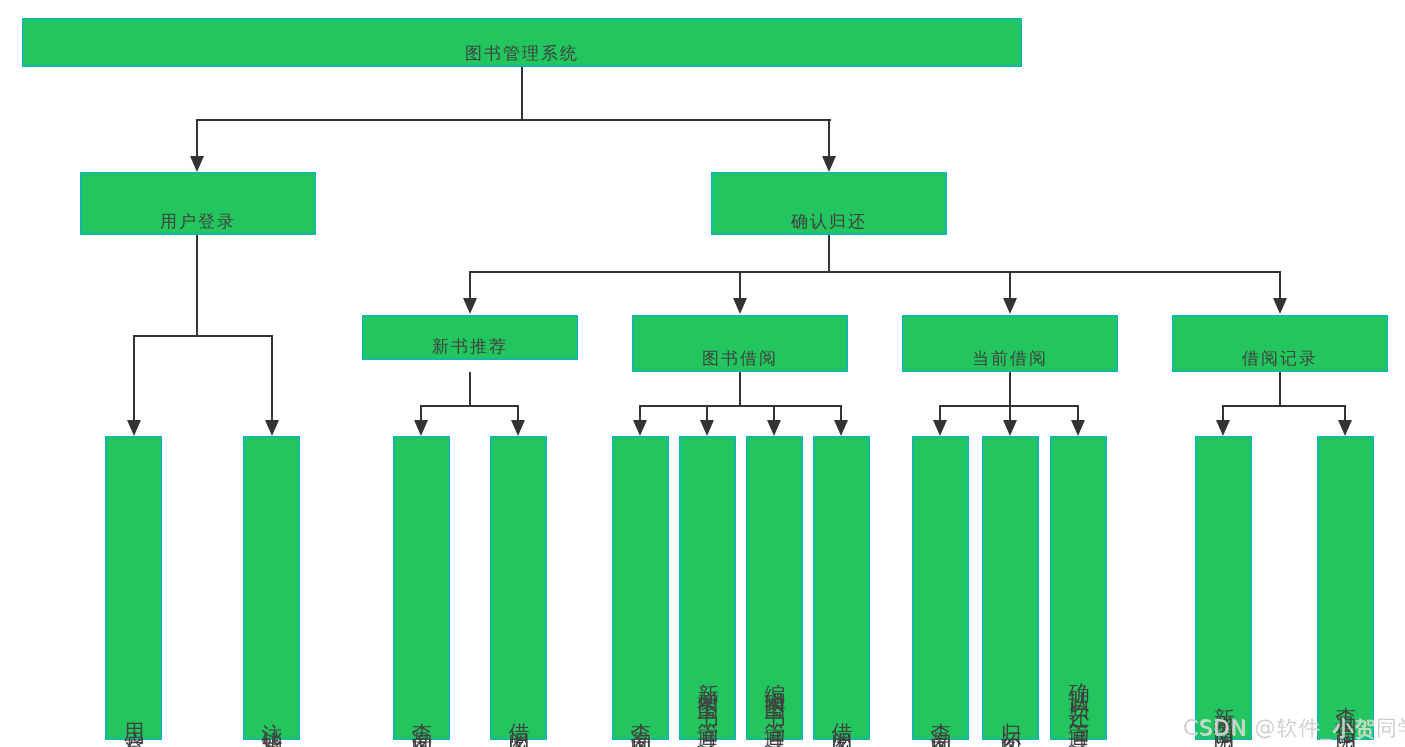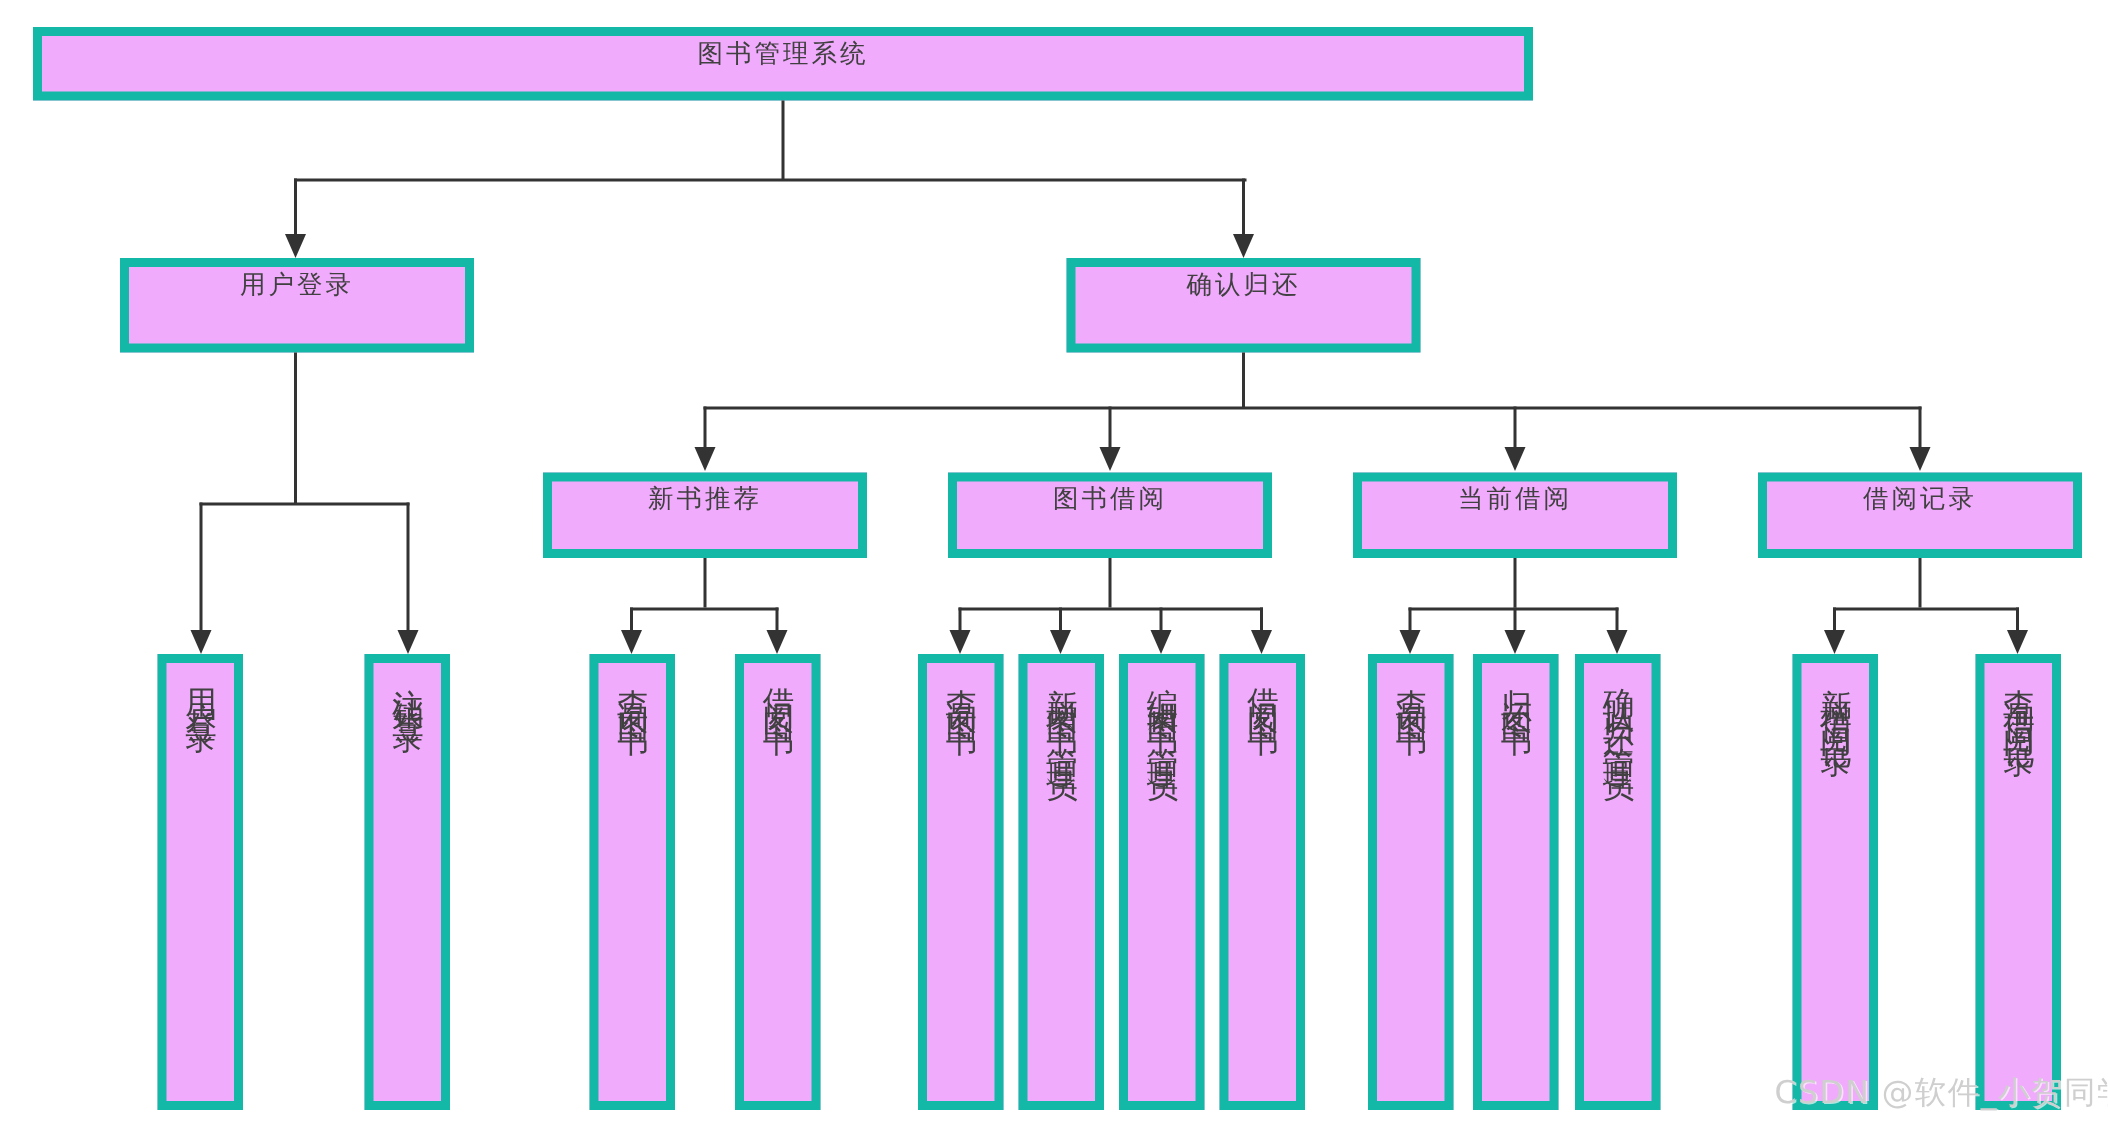--- a/index.html
+++ b/index.html
@@ -10,24 +10,24 @@
   }
   .canvas {
     position: relative;
     width: 1405px;
     height: 747px;
     background: #ffffff;
     overflow: hidden;
   }
   .box {
     position: absolute;
-    background: #f0abfc;
-    border: 6px solid #14b8a6;
+    background: #22c55e;
+    border: 2px solid #14b8a6;
     display: flex;
-    align-items: flex-start;
+    align-items: flex-end;
     justify-content: center;
     color: #404040;
     box-sizing: border-box;
   }
   .h-label {
     font-size: 17px;
     letter-spacing: 2px;
     white-space: nowrap;
   }
   .leaf .v-label {
@@ -71,21 +71,21 @@
   </div>
 
   <div class="box" style="left:80px; top:172px; width:236px; height:63px;">
     <span class="h-label">用户登录</span>
   </div>
 
   <div class="box" style="left:711px; top:172px; width:236px; height:63px;">
     <span class="h-label">确认归还</span>
   </div>
 
-  <div class="box" style="left:362px; top:315px; width:216px; height:57px;">
+  <div class="box" style="left:362px; top:315px; width:216px; height:45px;">
     <span class="h-label">新书推荐</span>
   </div>
 
   <div class="box" style="left:632px; top:315px; width:216px; height:57px;">
     <span class="h-label">图书借阅</span>
   </div>
 
   <div class="box" style="left:902px; top:315px; width:216px; height:57px;">
     <span class="h-label">当前借阅</span>
   </div>

